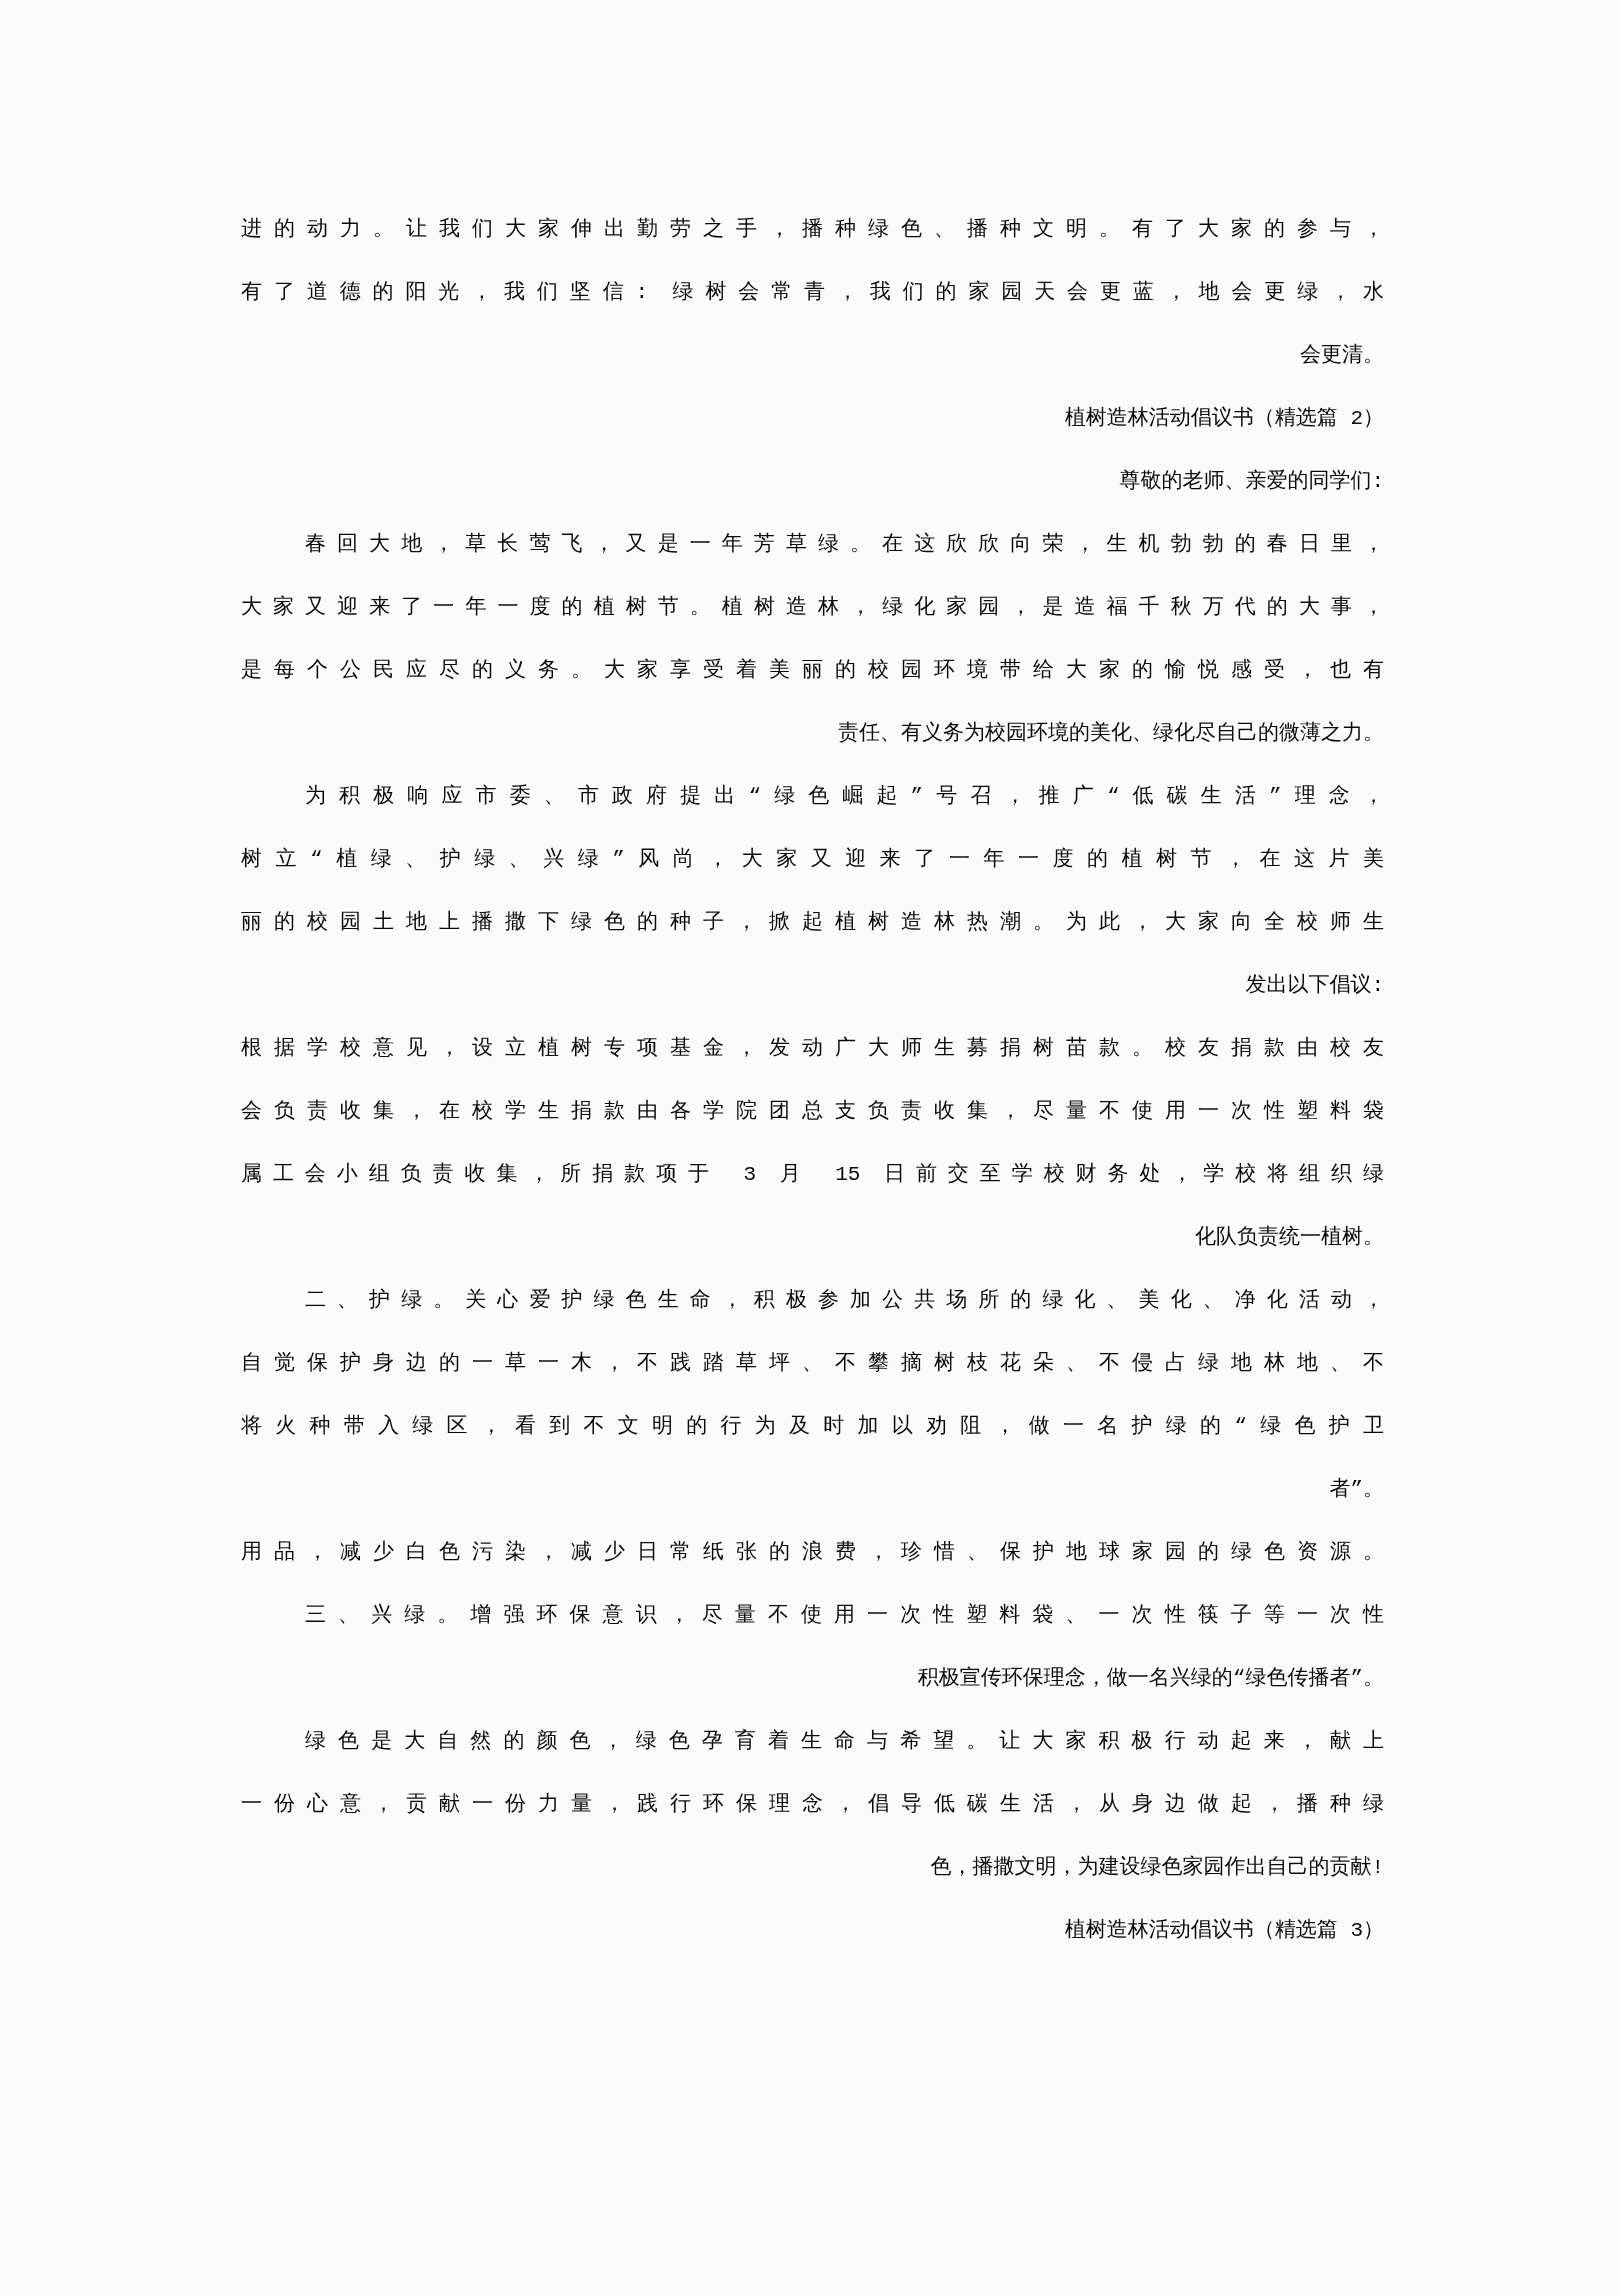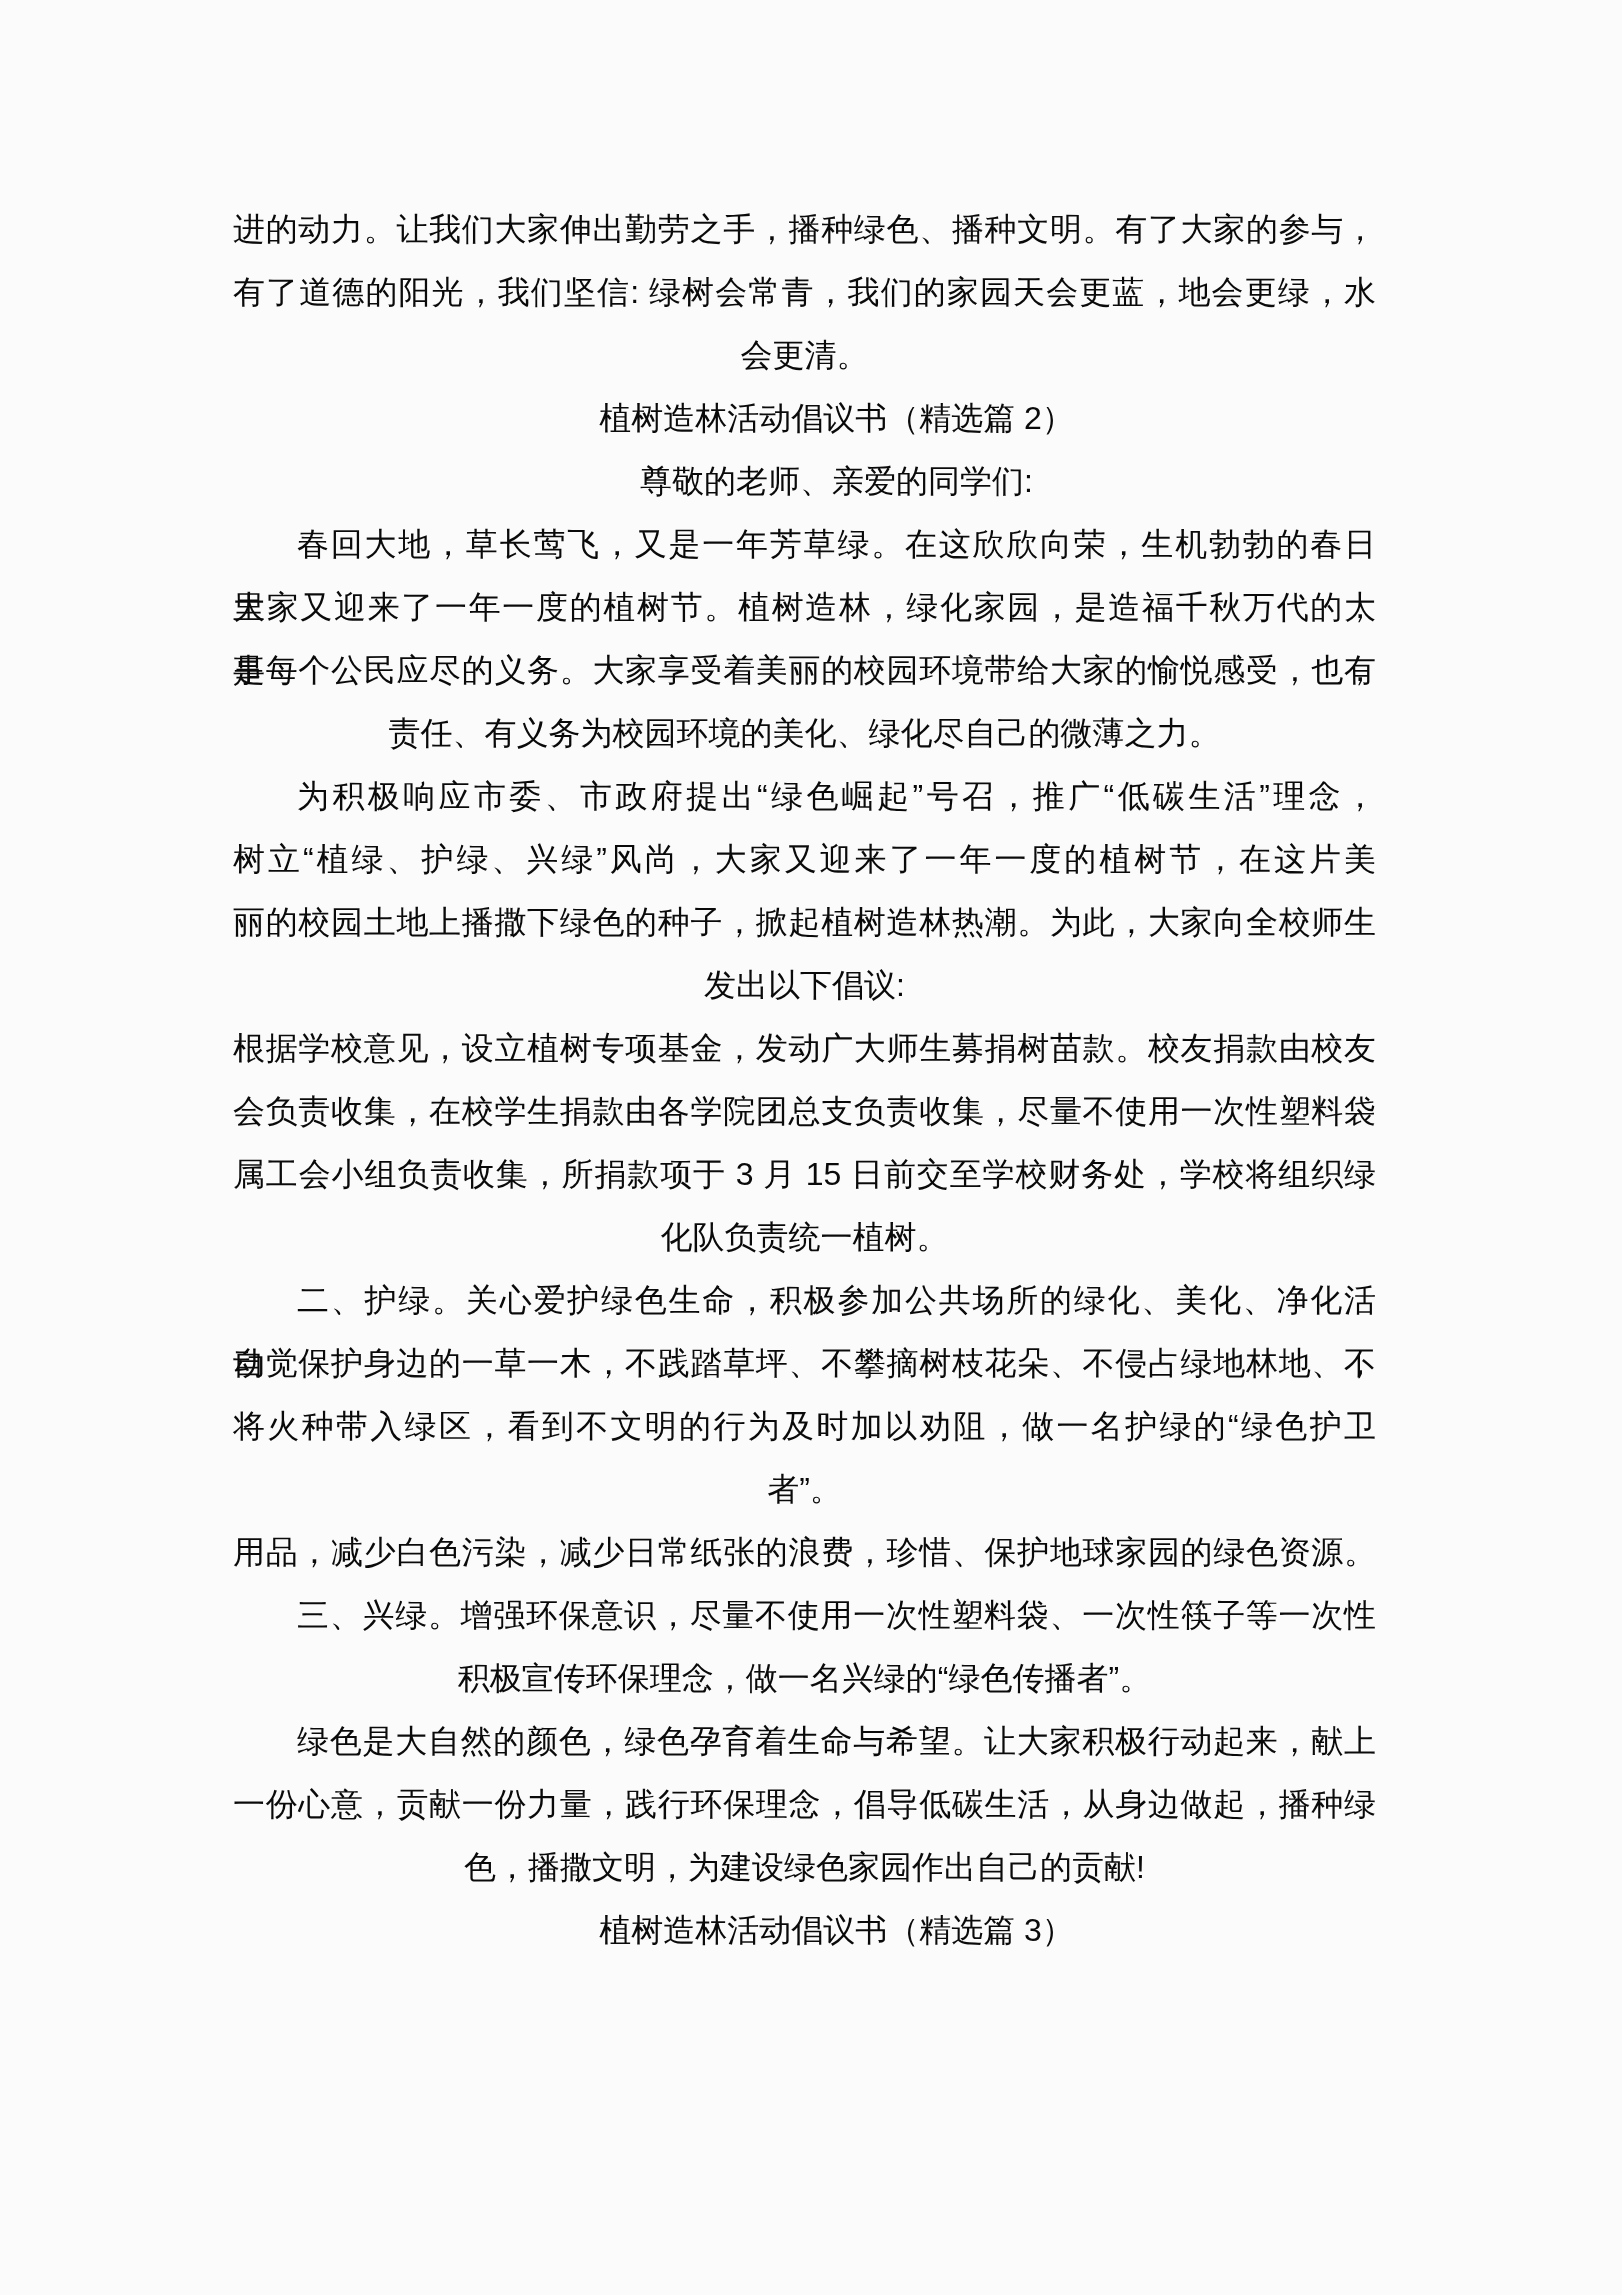--- a/index.html
+++ b/index.html
@@ -15,32 +15,32 @@
   }
   .page {
     position: absolute;
     left: 0; top: 0;
     width: 1623px;
     height: 2295px;
     background: #fbfbfb;
   }
   .text-block {
     position: absolute;
-    left: 233px;
+    left: 241px;
     top: 198px;
     width: 1143px;
-    font-family: Liberation Sans, sans-serif;
-    font-size: 32px;
+    font-family: Liberation Mono, monospace;
+    font-size: 21px;
     line-height: 63px;
     color: #0a0a0a;
     font-weight: 400;
   }
   .line {
     height: 63px;
-    text-align: center;
+    text-align: right;
   }
   .line.full {
     text-align: justify;
     text-align-last: justify;
   }
   .line.indent {
     text-indent: 64px;
   }
 </style>
 </head>

